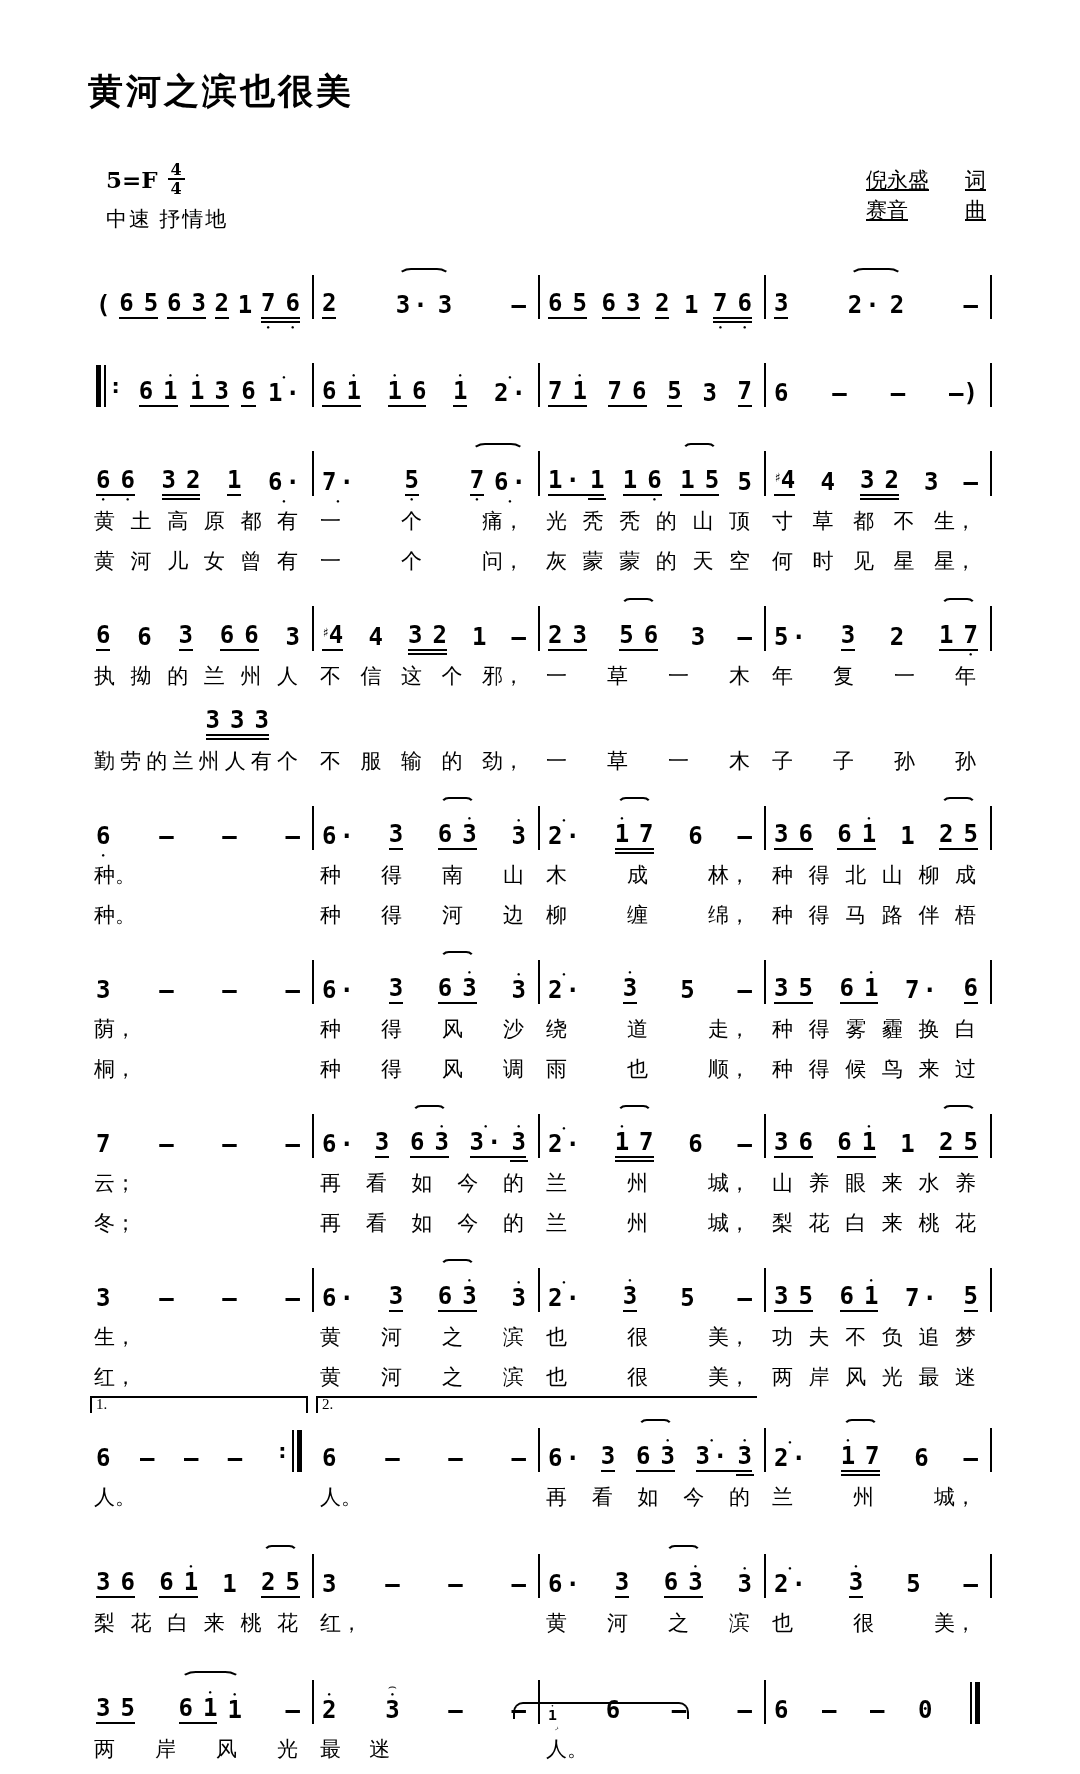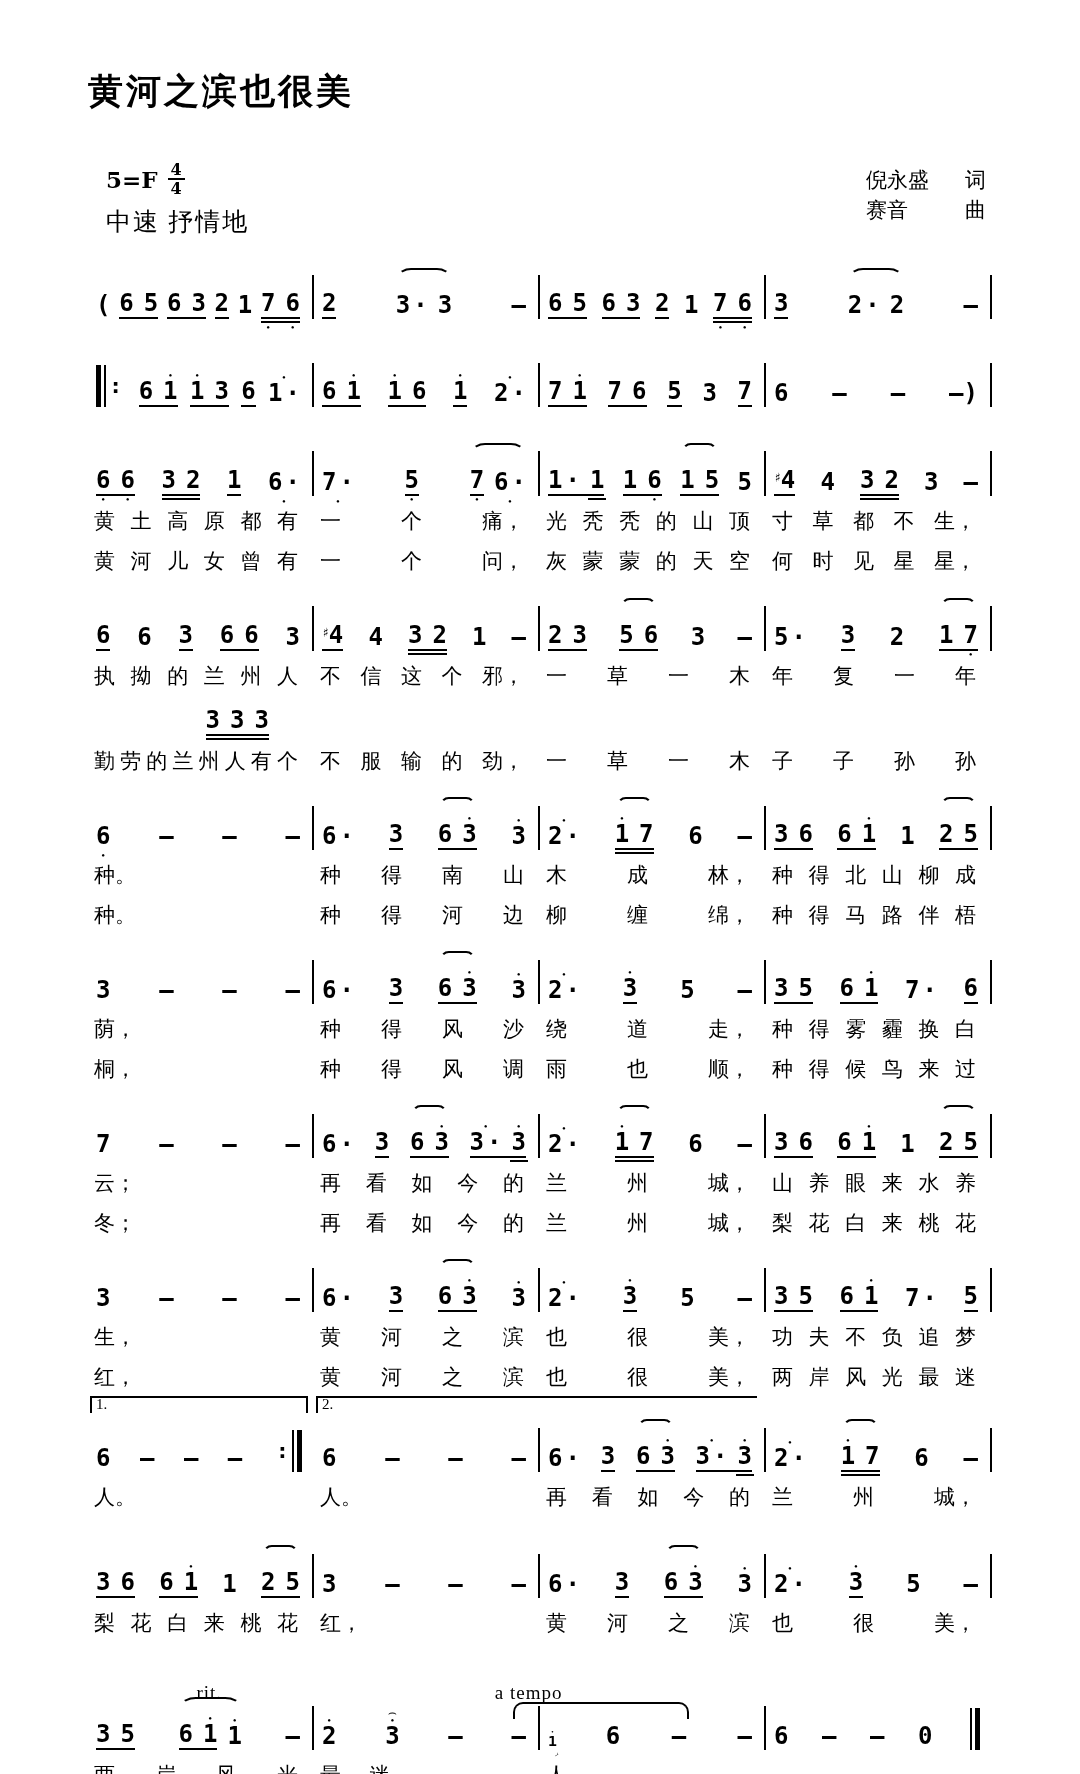--- a/index.html
+++ b/index.html
@@ -3,23 +3,23 @@
 <meta charset="utf-8">
 <style>
   html,body{margin:0;padding:0;background:#fff;}
   body{width:1080px;height:1774px;overflow:hidden;font-family:"Liberation Serif",serif;color:#000;}
   .page{padding:54px 88px 0 88px;position:relative;}
   .title{text-align:left;font-size:35px;font-weight:bold;letter-spacing:3px;margin:14px 0 46px 0;font-family:"Liberation Serif",serif;}
   .hdr{position:relative;height:96px;margin-bottom:18px;}
   .keyrow{position:absolute;left:18px;top:0;font-size:23px;font-weight:bold;font-family:"DejaVu Serif",serif;display:flex;align-items:center;gap:10px;}
   .frac{display:inline-flex;flex-direction:column;align-items:center;font-size:16px;line-height:17px;font-weight:bold;}
   .frac .fn{border-bottom:2px solid #000;padding:0 3px;}
-  .tempo{position:absolute;left:18px;top:44px;font-size:25px;letter-spacing:2px;}
+  .tempo{position:absolute;left:18px;top:44px;font-size:21px;letter-spacing:2px;}
   .credits{position:absolute;right:6px;top:4px;text-align:right;font-size:21px;line-height:30px;}
-  .credit{display:flex;justify-content:space-between;width:120px;}
+  .credit{display:flex;justify-content:space-between;width:120px;text-decoration:underline;}
   
   .sys{position:relative;margin-bottom:30px;}
   .noterow,.lyr,.cuerow{display:grid;grid-template-columns:repeat(4,1fr);}
   .has-volta .noterow{margin-top:36px;}
   .m{display:flex;justify-content:space-between;align-items:flex-end;padding:0 12px 0 8px;border-right:2px solid #000;position:relative;min-height:44px;}
   .m.nobr{border-right:none;}
   .note{display:inline-flex;flex-direction:column;align-items:center;position:relative;}
   .hi{height:13px;display:flex;flex-direction:column;align-items:center;justify-content:flex-end;}
   .hd{font-size:11px;line-height:6px;}
   .fm{font-size:14px;line-height:9px;}
@@ -1702,24 +1702,20 @@
             <span class="ly">滨</span>
           </div>
           <div class="lc sp">
             <span class="ly">也</span>
             <span class="ly">很</span>
             <span class="ly">美，</span>
           </div>
         </div>
       </div>
       <div class="sys" style="margin-bottom: 42px;">
-        <div class="marks">
-          <span class="mark" style="left: 12%;">rit.</span>
-          <span class="mark" style="left: 45%;">a tempo</span>
-        </div>
         <div class="noterow">
           <div class="m">
             <span class="grp u1">
               <span class="note">
                 <span class="hi"></span>
                 <span class="dg">3</span>
               </span>
               <span class="note">
                 <span class="hi"></span>
                 <span class="dg">5</span>

